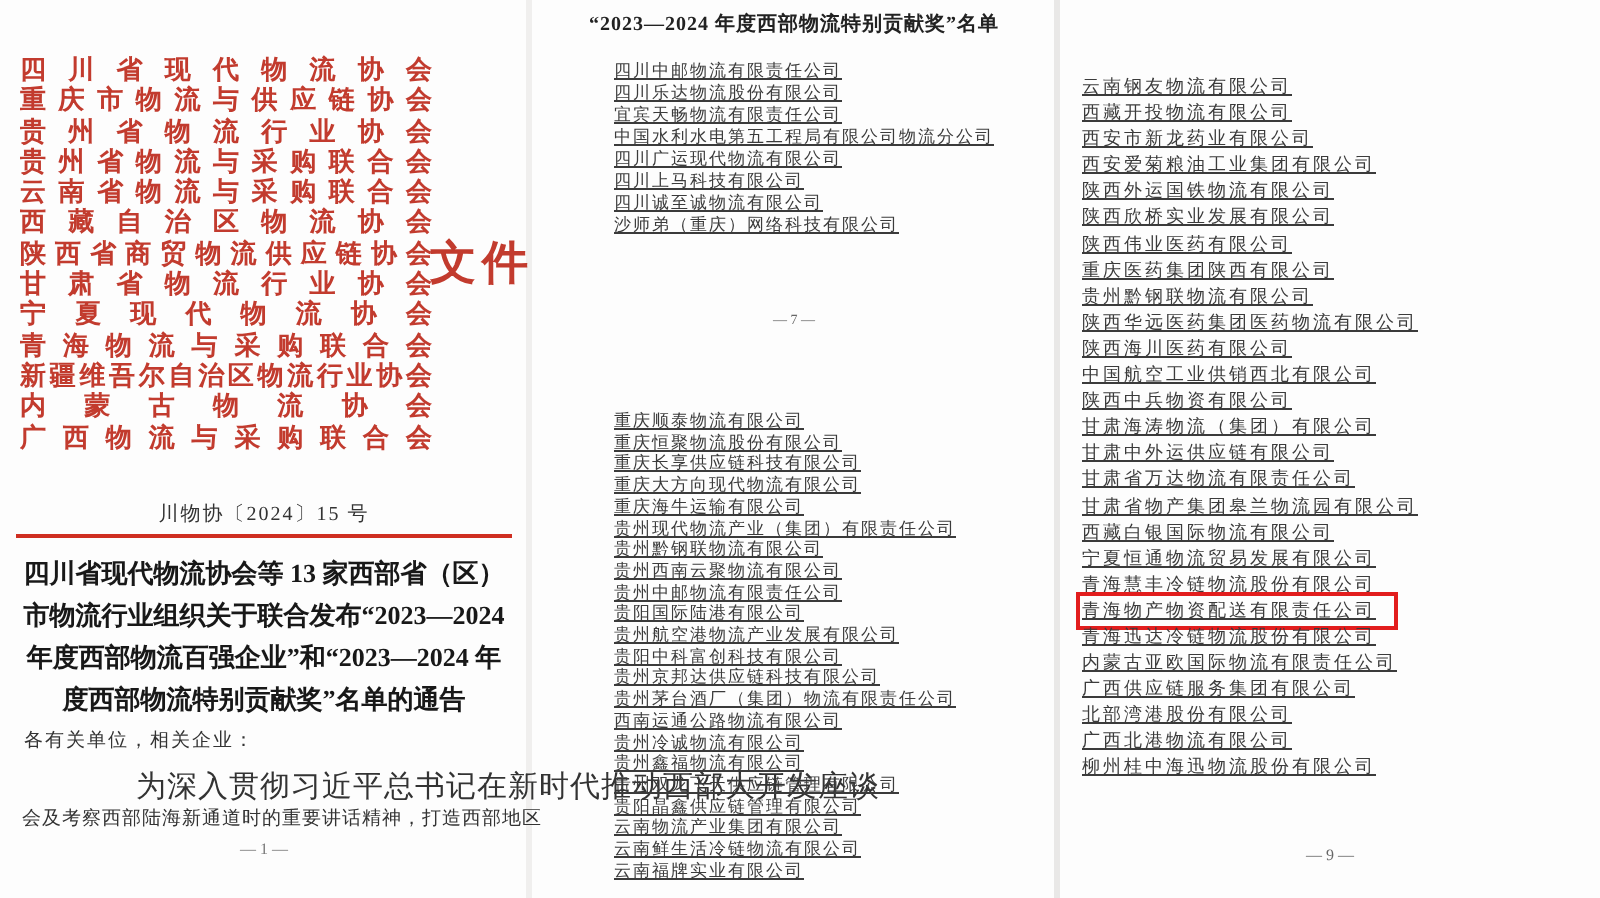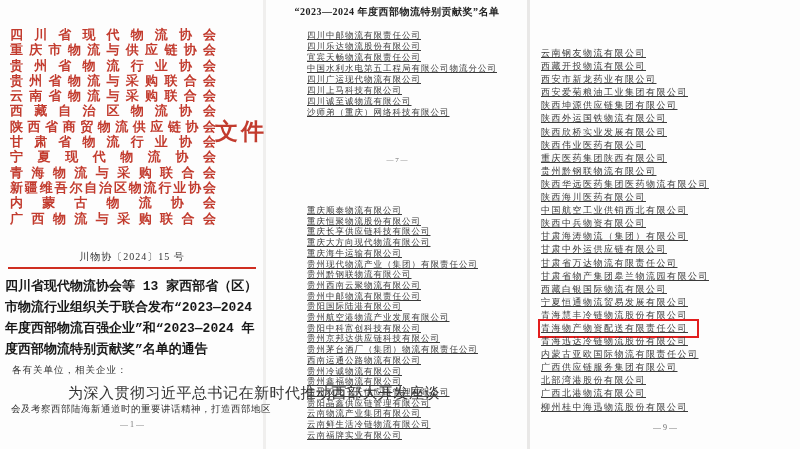--- a/index.html
+++ b/index.html
@@ -18,21 +18,21 @@
     height:15.3px;line-height:15.3px;font-size:13px;font-weight:bold;
     color:#c23b2e;text-align:justify;text-align-last:justify;overflow:hidden;
   }
   #file-label{
     position:absolute;left:215px;top:116px;font-size:23px;font-weight:900;
     color:#c23b2e;letter-spacing:3px;white-space:nowrap;
   }
   #doc-number{position:absolute;left:0;top:250px;width:100%;text-align:center;
     font-size:10px;color:#333;letter-spacing:1px;}
   #red-rule{position:absolute;left:8px;top:267px;width:248px;height:2px;background:#cf2e21;}
-  #cover-title{position:absolute;left:5px;top:276px;width:254px;font-family:Liberation Mono, monospace;}
+  #cover-title{position:absolute;left:5px;top:276px;width:254px;text-align:center;}
   .title-line{font-size:13px;line-height:21px;font-weight:bold;color:#181818;white-space:nowrap;}
   #salutation{position:absolute;left:12px;top:364px;font-size:9.5px;color:#333;letter-spacing:1px;}
   #body-line-1{position:absolute;left:36px;top:384px;font-size:15px;color:#333;
     letter-spacing:0.5px;white-space:nowrap;margin-left:32px;}
   #body-line-2{position:absolute;left:11px;top:403px;font-size:9.5px;color:#333;
     letter-spacing:0.5px;white-space:nowrap;}
   #cover-page-num{position:absolute;left:0;top:420px;width:100%;text-align:center;
     font-size:8px;color:#777;}
 
   
@@ -44,21 +44,21 @@
   }
   #mid-list-1{position:absolute;left:41px;top:30px;}
   #mid-list-1 .company-row{font-size:8.5px;line-height:11px;letter-spacing:1px;}
   #mid-page-num{position:absolute;left:0;top:156px;width:100%;text-align:center;
     font-size:7px;color:#666;}
   #mid-list-2{position:absolute;left:41px;top:205px;}
   #mid-list-2 .company-row{font-size:8.5px;line-height:10.7px;letter-spacing:1px;}
 
   
   #col2{position:absolute;left:530px;top:0;width:270px;height:449px;}
-  #right-list{position:absolute;left:11px;top:37px;margin-top:10px;}
+  #right-list{position:absolute;left:11px;top:37px;}
   #right-list .company-row{font-size:9px;line-height:13.1px;letter-spacing:1.5px;}
   .company-row.hl{outline:2.5px solid #e21d1d;outline-offset:1px;padding-right:8px;}
   #right-page-num{position:absolute;left:0;top:423px;width:100%;text-align:center;
     font-size:8px;color:#666;}
 </style>
 </head>
 <body>
 
 <div id="screen">
 
@@ -139,21 +139,20 @@
       </div>
   </div>
 
   <div id="col2">
     <div id="right-list">
 
     <div class="company-row">云南钢友物流有限公司</div>
         <div class="company-row">西藏开投物流有限公司</div>
         <div class="company-row">西安市新龙药业有限公司</div>
         <div class="company-row">西安爱菊粮油工业集团有限公司</div>
-        <div class="company-row">陕西坤源供应链集团有限公司</div>
         <div class="company-row">陕西外运国铁物流有限公司</div>
         <div class="company-row">陕西欣桥实业发展有限公司</div>
         <div class="company-row">陕西伟业医药有限公司</div>
         <div class="company-row">重庆医药集团陕西有限公司</div>
         <div class="company-row">贵州黔钢联物流有限公司</div>
         <div class="company-row">陕西华远医药集团医药物流有限公司</div>
         <div class="company-row">陕西海川医药有限公司</div>
         <div class="company-row">中国航空工业供销西北有限公司</div>
         <div class="company-row">陕西中兵物资有限公司</div>
         <div class="company-row">甘肃海涛物流（集团）有限公司</div>

